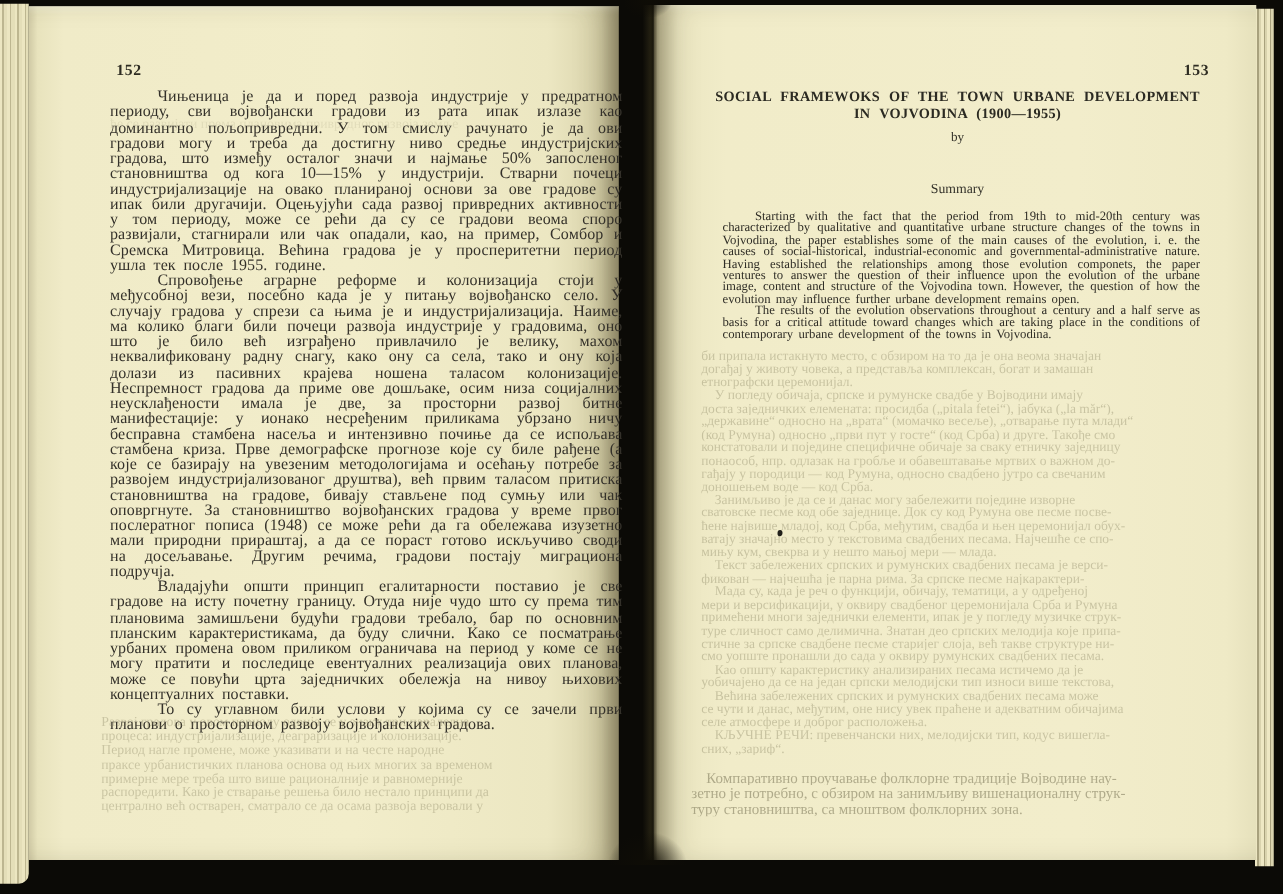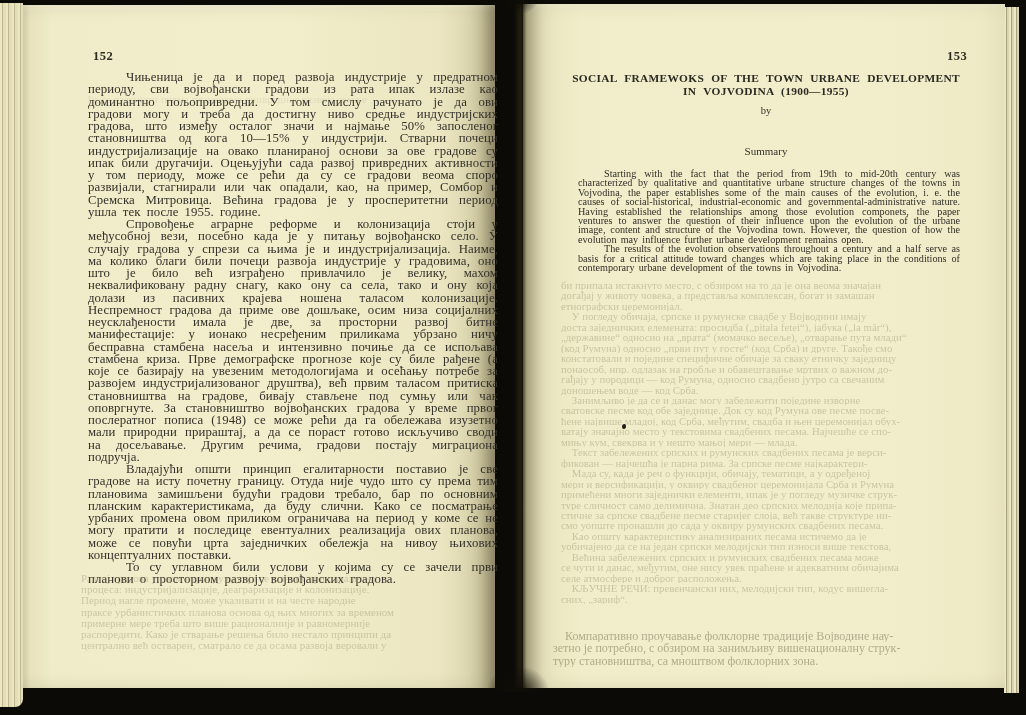--- a/index.html
+++ b/index.html
@@ -49,21 +49,21 @@
     word-spacing:1.6px;}
   .rp-body p{margin:0;}
   .rp-body .indent{text-indent:26px;}
 
   
   .ghost{position:absolute;color:#827d5c;filter:blur(.45px);}
   .ghost div{white-space:nowrap;overflow:hidden;}
   .ghost-lp-top{left:65px;top:88px;width:410px;font-size:11px;line-height:12.1px;opacity:.14;}
   .ghost-lp-bottom{left:58px;top:568px;width:415px;font-size:11px;line-height:11.2px;opacity:.34;}
   .ghost-rp-main{left:38px;top:276px;width:408px;font-size:10.8px;line-height:10.45px;opacity:.36;}
-  .ghost-rp-footer{left:30px;top:626px;width:404px;font-size:12px;line-height:12.4px;opacity:.5;color:#6f6a4c;}
+  .ghost-rp-footer{left:30px;top:612px;width:404px;font-size:12px;line-height:12.4px;opacity:.5;color:#6f6a4c;}
 
   .speck{position:absolute;left:99px;top:420px;width:4px;height:5px;background:#21201a;border-radius:50% 40% 55% 45%;}
 </style>
 </head>
 <body>
 
 <div class="scene">
 
   <div class="edge-left"></div>
   <div class="edge-right"></div>

